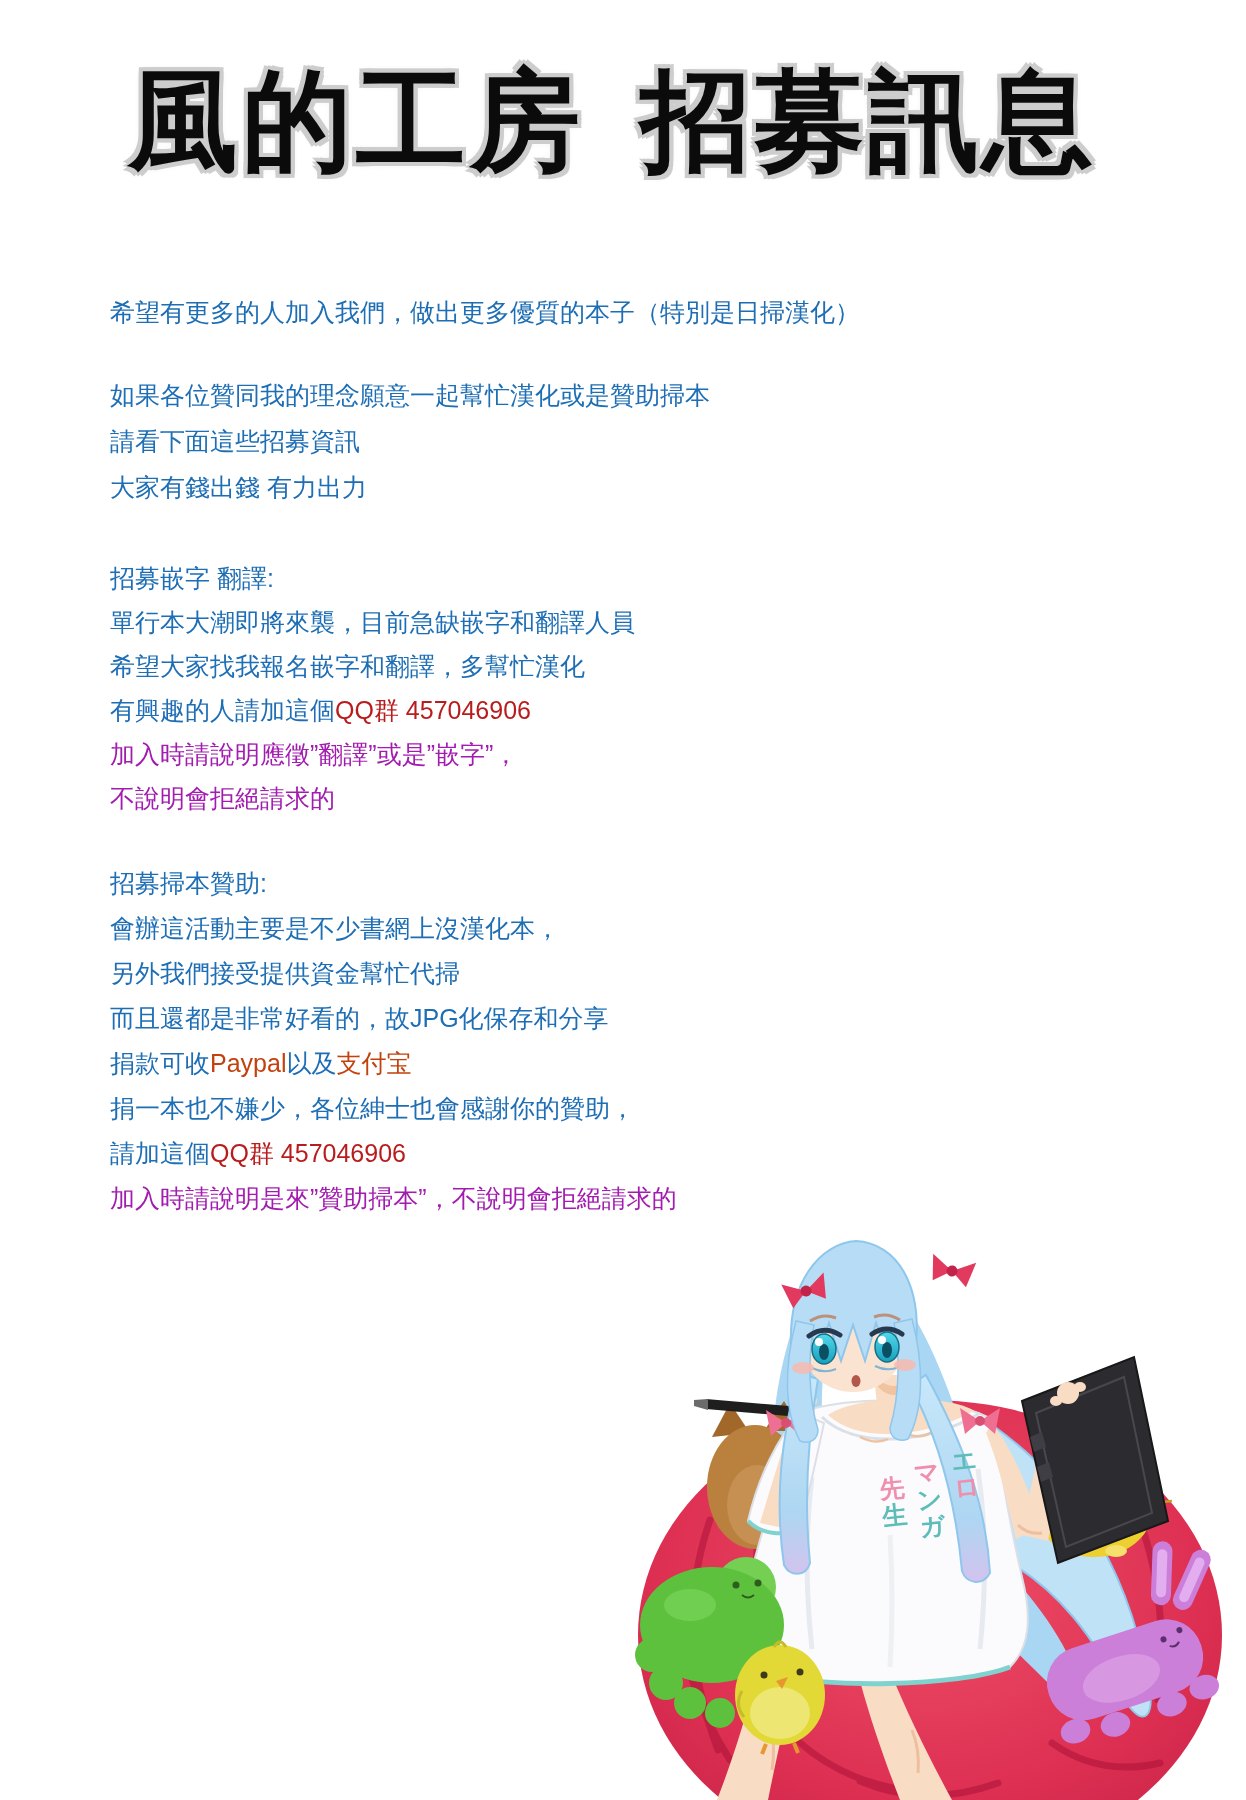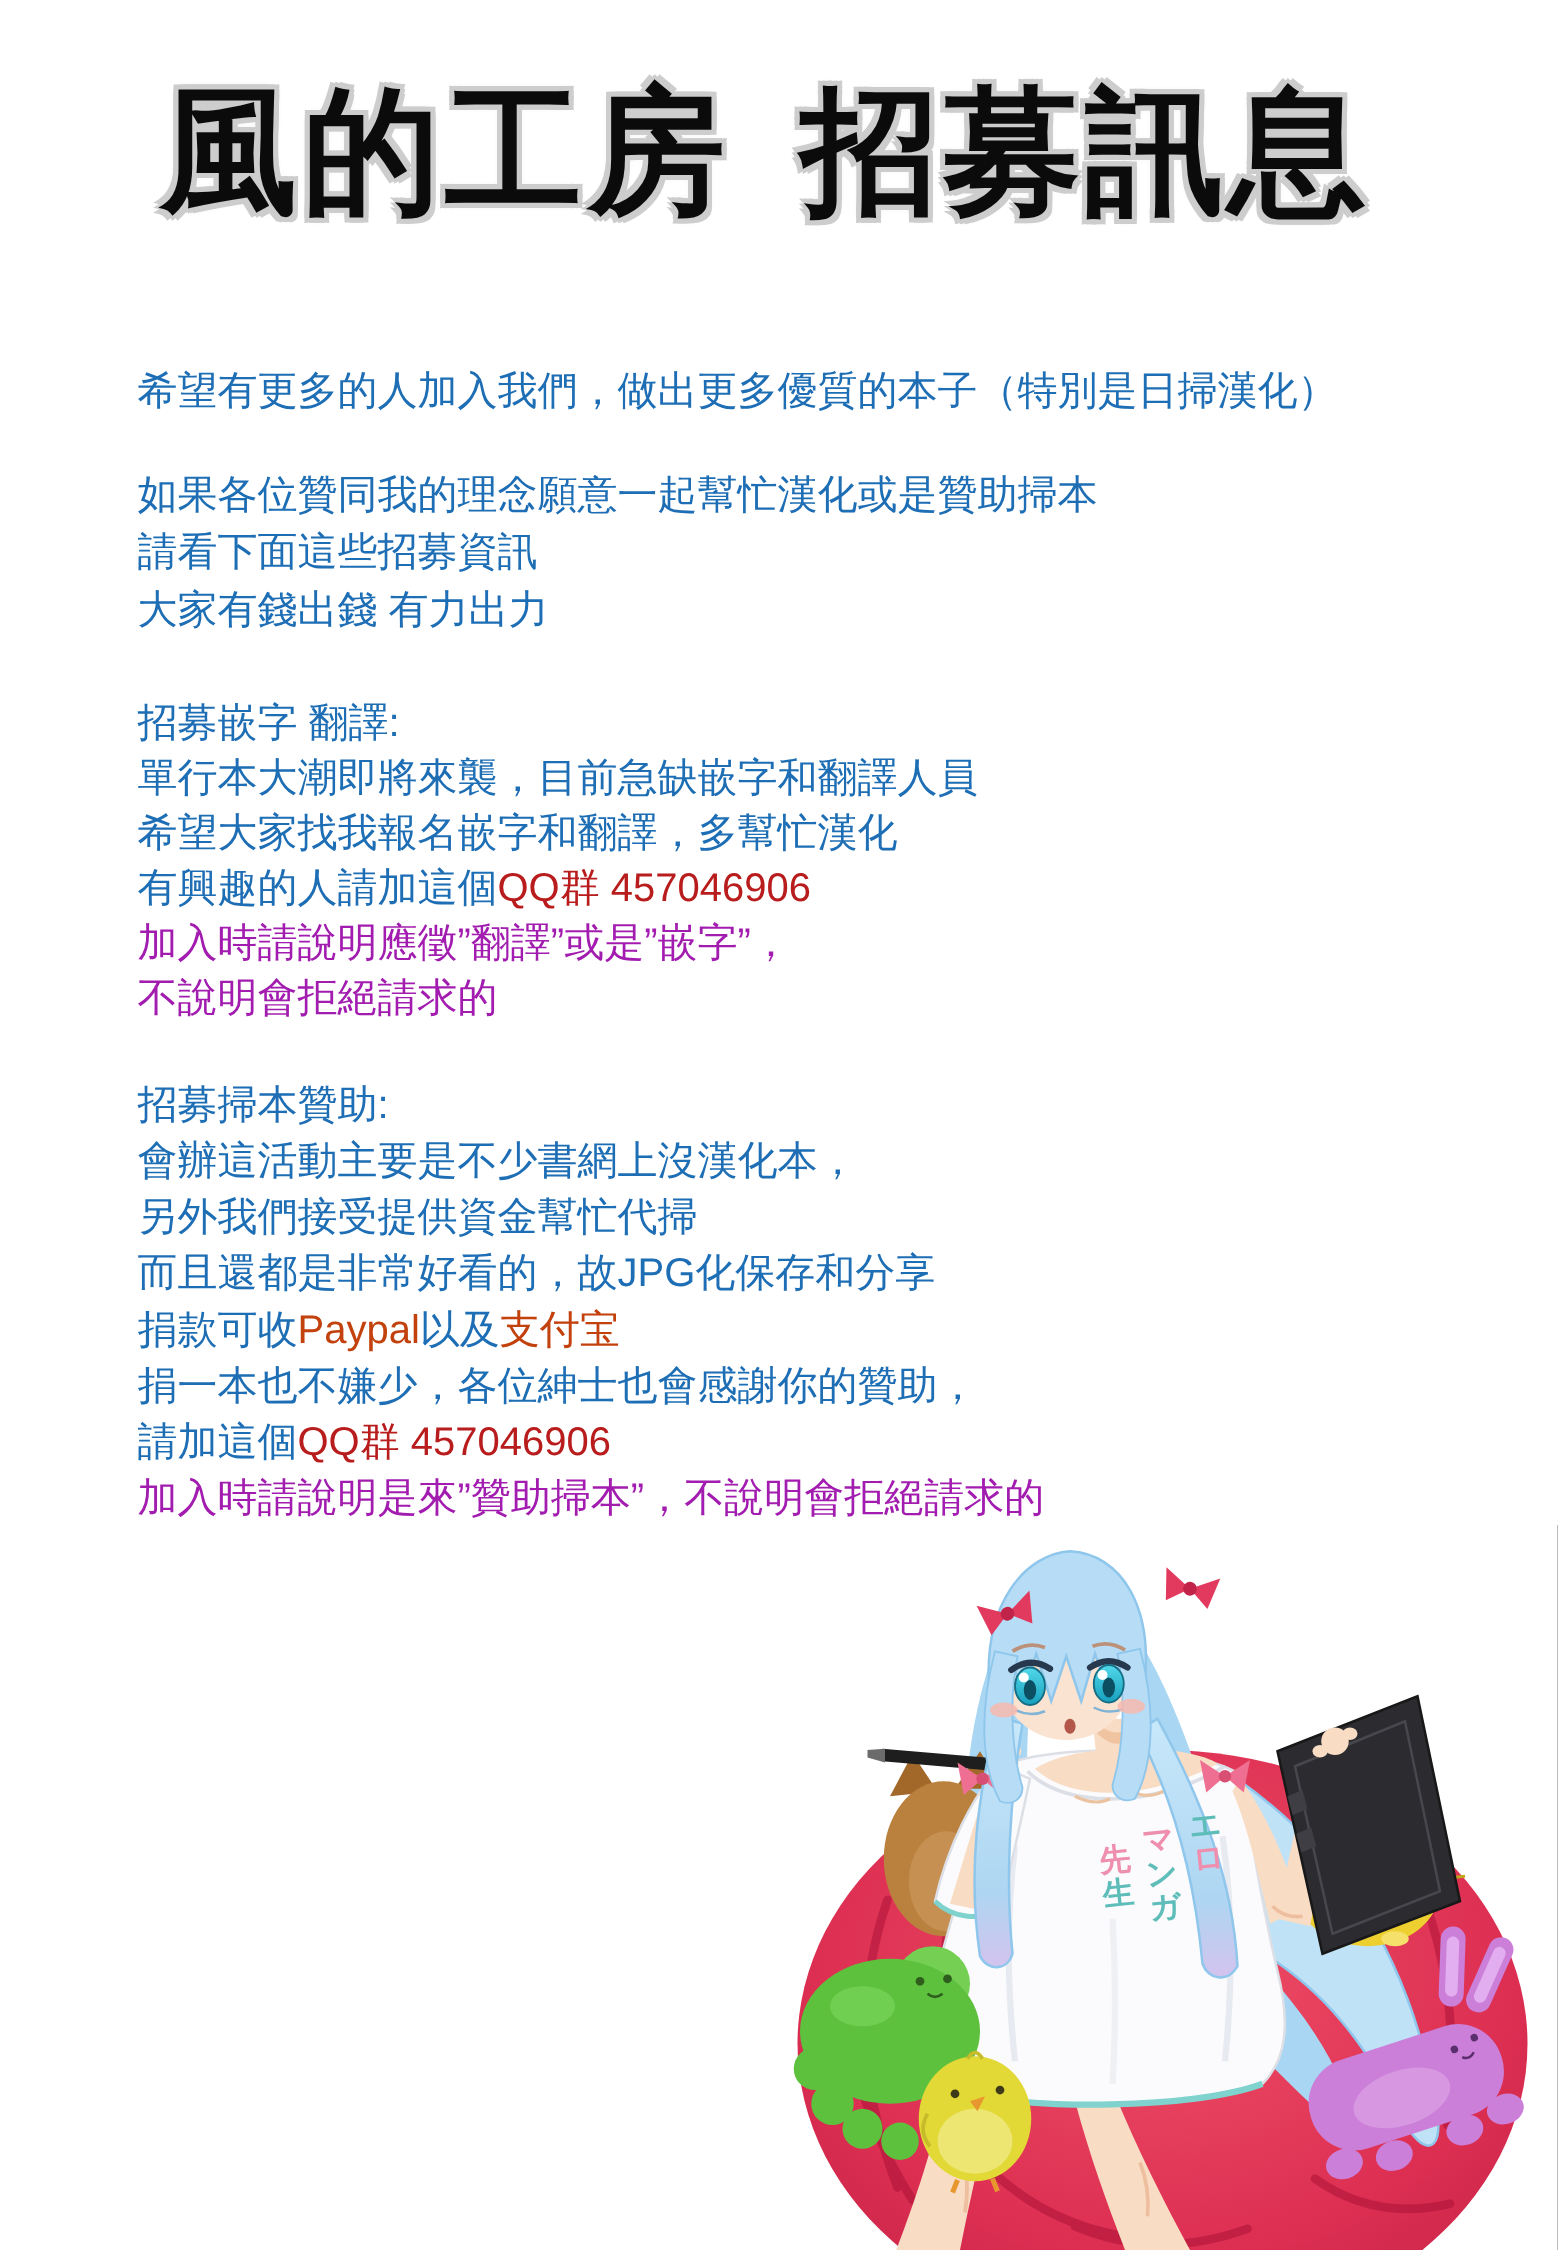--- a/index.html
+++ b/index.html
@@ -13,21 +13,21 @@
     font-size:110px;font-weight:900;letter-spacing:4px;word-spacing:22px;
     color:#0b0b0b;white-space:nowrap;
     text-shadow:
       -4px -4px 0 #cdcdcd, 4px -4px 0 #cdcdcd,
       -4px  4px 0 #cdcdcd, 4px  4px 0 #cdcdcd,
       -4px  0   0 #cdcdcd, 4px  0   0 #cdcdcd,
        0   -4px 0 #cdcdcd, 0    4px 0 #cdcdcd,
        0    0   8px rgba(0,0,0,0.12);
   }
   .para{
-    position:absolute;left:110px;font-size:32px;line-height:44px;
+    position:absolute;left:110px;font-size:25px;line-height:44px;
     white-space:nowrap;font-weight:500;letter-spacing:0;
   }
   .para.lh45{line-height:45px}
   .para.lh46{line-height:46px}
   .blue{color:#1e6eb5}
   .orange{color:#b91c1c}
   .red{color:#a21caf}
   .magenta{color:#c2410c}
   .illu{position:absolute;left:560px;top:1225px;width:686px;height:575px;}
   .illu svg{position:absolute;left:0;top:0;width:100%;height:100%;}

